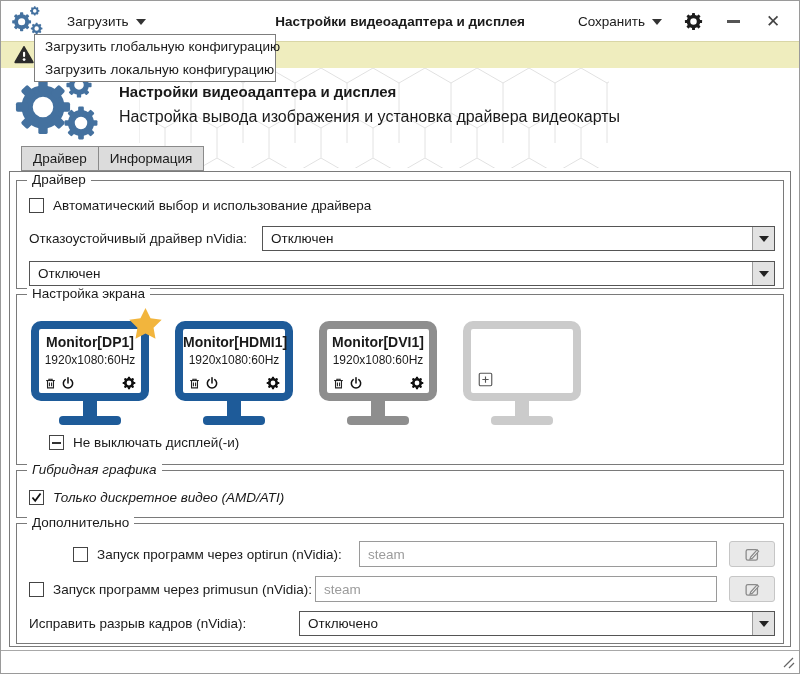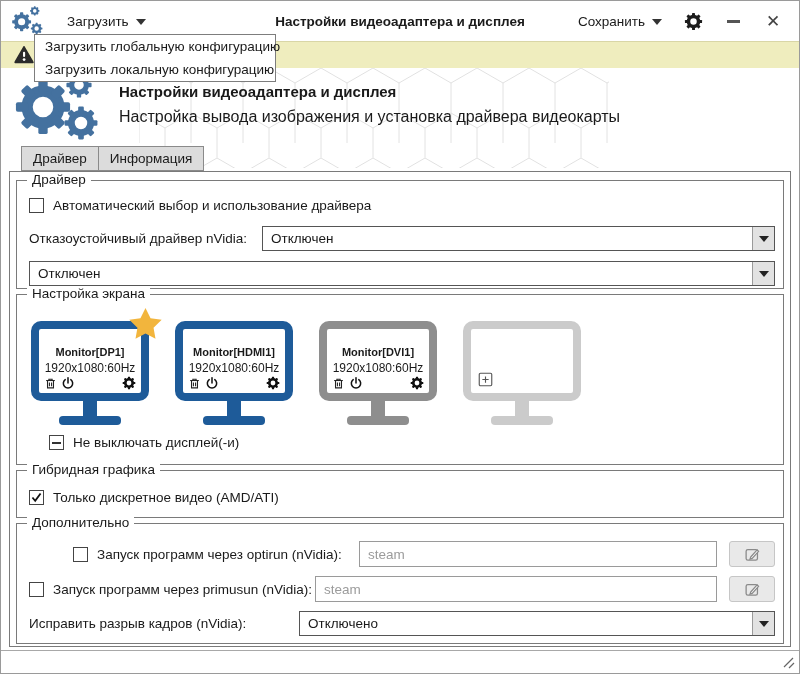--- a/index.html
+++ b/index.html
@@ -40,21 +40,21 @@
   .tab { padding:0 11px; display:flex; align-items:center; border:1px solid #8a8a8a; background:#dcdcdc; height:25px; }
   .tab.active { background:#fff; border:1px solid #7a7a7a; border-bottom:none; height:26px; font-weight:normal; }
   .tab + .tab { border-left:none; }
 
   
   .panel { position:absolute; left:8px; right:8px; top:170px; bottom:26px; border:1px solid #7a7a7a; background:#fff; z-index:2; }
   .group { position:absolute; left:6px; right:6px; border:1px solid #7a7a7a; background:#fff; }
   .legend { position:absolute; top:-9px; left:10px; background:#fff; padding:0 5px; }
   .g-driver { top:8px;  height:109px; }
   .g-screen { top:122px; height:171px; }
-  .g-hybrid { top:298px; height:48px; }
+  .g-hybrid { top:298px; height:48px;font-style:italic; }
   .g-extra  { top:351px; height:121px; }
 
   .row { display:flex; align-items:center; margin:0 8px 0 12px; }
   .cb { width:15px; height:15px; border:1px solid #444; background:#fff; display:inline-flex; align-items:center; justify-content:center; flex:none; }
   .cb .dash { width:9px; height:2px; background:#333; }
   .cb-label { margin-left:9px; }
 
   .combo { flex:1; height:25px; border:1px solid #555; background:#fff; display:flex; align-items:stretch; }
   .combo .val { flex:1; display:flex; align-items:center; padding:0 8px; }
   .combo .btn { width:22px; background:#e2e2e2; border-left:1px solid #9a9a9a; display:flex; align-items:center; justify-content:center; }
@@ -65,21 +65,21 @@
   .lbl-extra { width:270px; flex:none; }
 
   .tin { flex:1; height:26px; border:1px solid #9a9a9a; padding:0 8px; font:13.5px "Liberation Sans",sans-serif; color:#222; }
   .tin::placeholder { color:#9b9b9b; }
   .edit-btn { width:46px; height:26px; margin-left:12px; background:#e9e9e9; border:1px solid #c6c6c6; border-radius:3px; display:flex; align-items:center; justify-content:center; flex:none; }
 
   
   .mon-row { display:flex; gap:26px; padding:26px 0 0 14px; }
   .monitor { width:118px; position:relative; }
   .mscreen { height:80px; border:8px solid var(--mc); border-radius:10px; background:#fff; position:relative; }
-  .mname { text-align:center; font-weight:bold; font-size:11px; margin-top:17px; white-space:nowrap; }
+  .mname { text-align:center; font-weight:bold; font-size:14px; margin-top:5px; white-space:nowrap; }
   .mres { text-align:center; font-size:12px; margin-top:3px; white-space:nowrap; }
   .micons { position:absolute; left:5px; right:5px; bottom:3px; display:flex; align-items:center; gap:4px; }
   .micons .sp { flex:1; }
   .mneck { width:14px; height:15px; background:var(--mc); margin:0 auto; }
   .mbase { width:62px; height:9px; background:var(--mc); border-radius:4px; margin:0 auto; }
   .mstar { position:absolute; top:-14px; right:-13px; width:33px; height:33px; }
   .plusbox { position:absolute; left:7px; bottom:6px; width:15px; height:15px; }
 
   .keep-row { position:absolute; left:12px; bottom:14px; display:flex; align-items:center;margin-left:20px; }
   .hy-row { margin-top:19px; }

